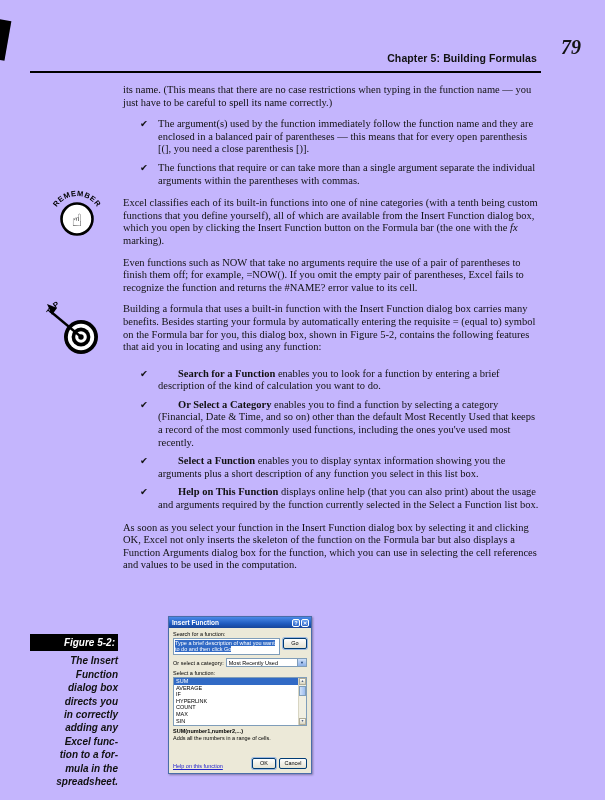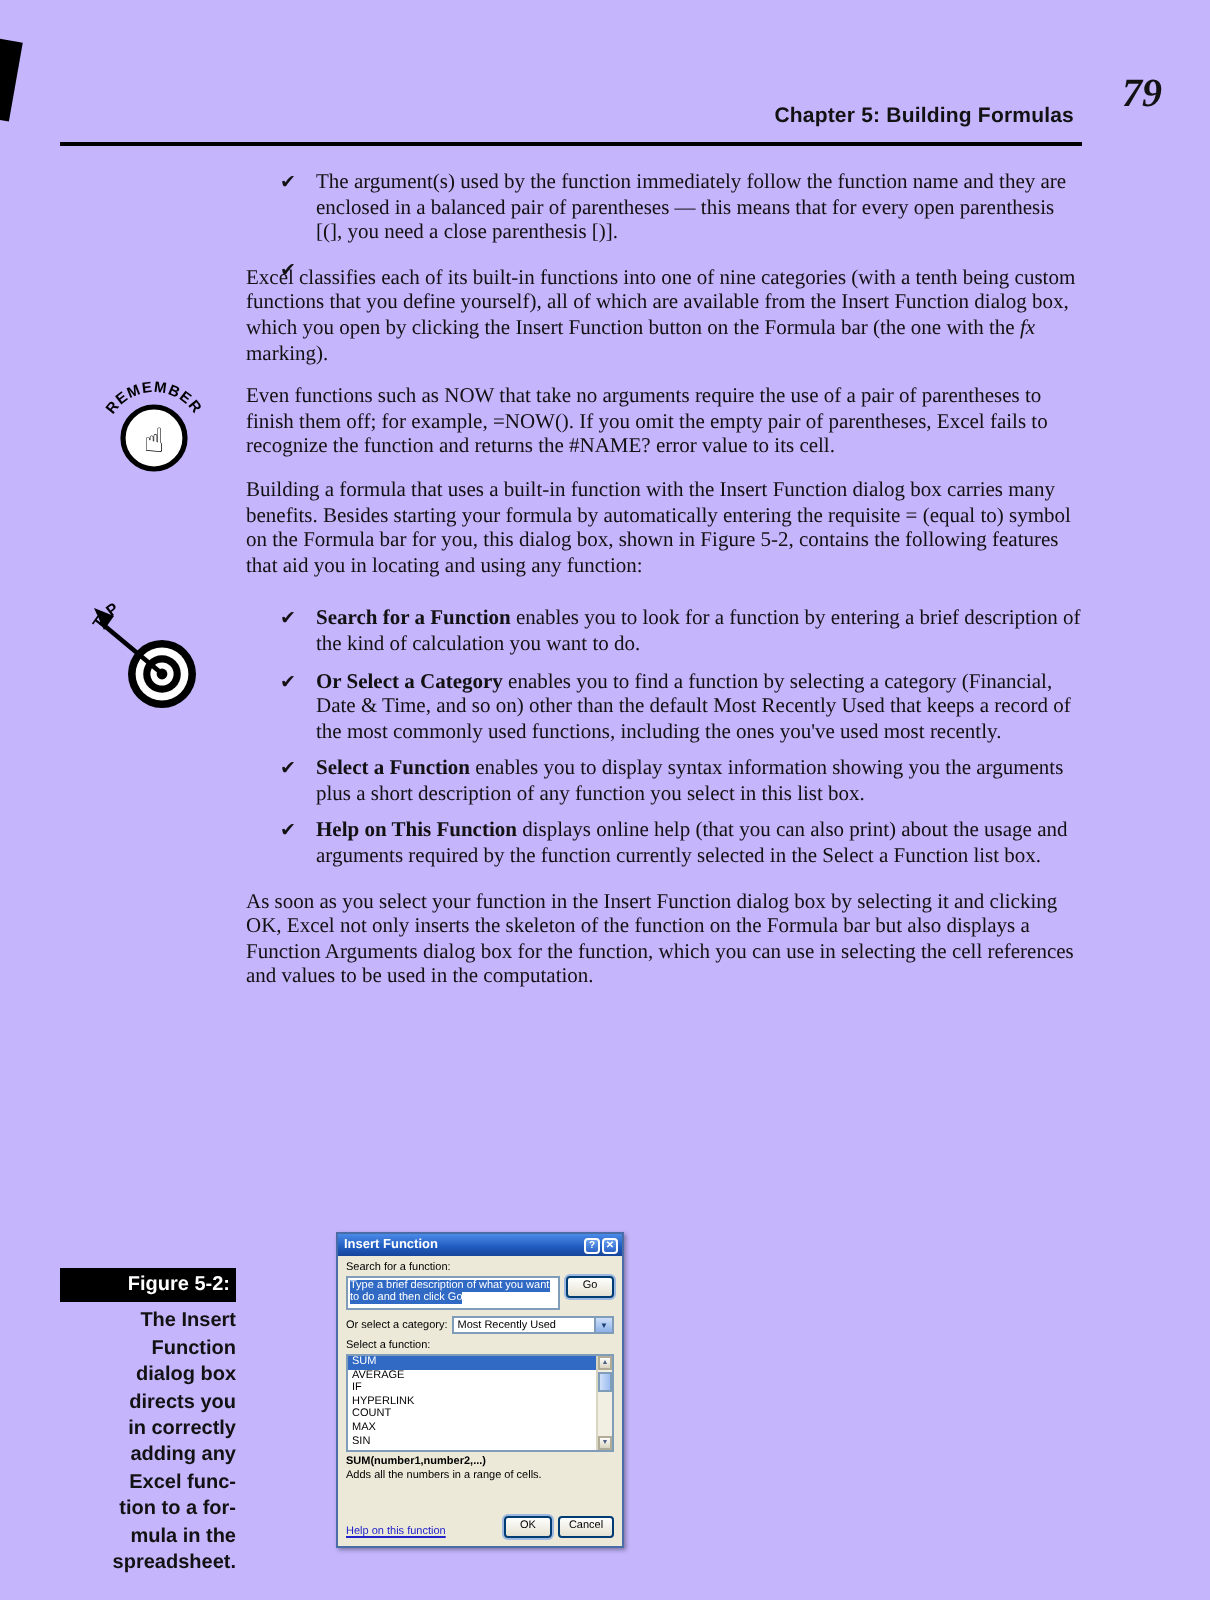--- a/index.html
+++ b/index.html
@@ -16,30 +16,30 @@
   .chapter-title { position:absolute; top:52px; right:68px; font-family:"Liberation Sans",sans-serif; font-weight:bold; font-size:10.5px; letter-spacing:0.1px; }
   .page-number { position:absolute; top:36px; right:24px; font-family:"Liberation Serif",serif; font-style:italic; font-size:20px; font-weight:bold; }
 
   
   .body-col { position:absolute; left:123px; top:84px; width:418px; font-size:10.5px; line-height:12.6px; }
   .body-col p { margin:0 0 9px; }
   .body-col p.tip-para { margin-bottom:14px; }
   ul.checks { list-style:none; margin:2px 0 10px; padding:0 0 0 17px; }
   ul.checks li { position:relative; margin:0 0 6px; padding-left:18px; }
   .check-glyph { position:absolute; left:0; top:0; font-family:"DejaVu Sans",sans-serif; font-size:9.5px; font-weight:bold; }
-  .lead { font-weight:bold; }
+  .lead { font-weight:bold;margin-left:20px; }
 
   
   .margin-icon { position:absolute; }
   .remember-icon { left:48px; top:180px; }
   .tip-icon { left:44px; top:298px; }
 
   
   .fig-cap { position:absolute; left:30px; top:634px; width:88px; text-align:right;
-             font-family:"Liberation Sans",sans-serif; font-weight:bold; font-size:10px; line-height:13.4px; }
+             font-family:"Liberation Sans",sans-serif; font-weight:bold; font-size:10px; line-height:13.4px;font-style:italic; }
   .fig-cap-title { background:#000; color:#fff; padding:2px 3px 2px 0; margin-bottom:3px; font-size:10px; }
 
   
   .dialog { position:absolute; left:168px; top:616px; width:144px; height:158px;
             background:#ece9d8; border:1px solid #4a6da8; box-sizing:border-box;
             font-family:"Liberation Sans",sans-serif; font-size:5.5px; color:#000;
             box-shadow:1px 1px 2px rgba(0,0,0,0.35); }
   .dlg-titlebar { height:11px; background:linear-gradient(180deg,#4a8ae8 0%,#1f5bbf 60%,#16459a 100%);
                   color:#fff; display:flex; align-items:center; padding:0 2px 0 3px;
                   font-weight:bold; font-size:6.5px; }
@@ -112,28 +112,30 @@
       <circle cx="37" cy="39" r="13.2" fill="#fff"></circle>
       <circle cx="37" cy="39" r="9.4" fill="#000"></circle>
       <circle cx="37" cy="39" r="5.8" fill="#fff"></circle>
       <circle cx="37" cy="39" r="2.7" fill="#000"></circle>
       <line x1="6" y1="13" x2="36" y2="38" stroke="#000" stroke-width="2.3"></line>
       <path d="M3 6 L13 10 L8 17 Z" fill="#000"></path>
     </svg>
   </div>
 
   <div class="body-col">
+    <p><span>its name. (This means that there are no case restrictions when typing in the function name — you just have to be careful to spell its name correctly.)</span></p>
 
     <ul class="checks">
       <li>
         <span class="check-glyph">✔</span>
         <span>The argument(s) used by the function immediately follow the function name and they are enclosed in a balanced pair of parentheses — this means that for every open parenthesis [(], you need a close parenthesis [)].</span>
       </li>
       <li>
         <span class="check-glyph">✔</span>
+        <span>The functions that require or can take more than a single argument separate the individual arguments within the parentheses with commas.</span>
       </li>
     </ul>
 
     <p><span>Excel classifies each of its built-in functions into one of nine categories (with a tenth being custom functions that you define yourself), all of which are available from the Insert Function dialog box, which you open by clicking the Insert Function button on the Formula bar (the one with the </span><i>fx</i><span> marking).</span></p>
 
     <p><span>Even functions such as NOW that take no arguments require the use of a pair of parentheses to finish them off; for example, =NOW(). If you omit the empty pair of parentheses, Excel fails to recognize the function and returns the #NAME? error value to its cell.</span></p>
 
     <p class="tip-para"><span>Building a formula that uses a built-in function with the Insert Function dialog box carries many benefits. Besides starting your formula by automatically entering the requisite = (equal to) symbol on the Formula bar for you, this dialog box, shown in Figure 5-2, contains the following features that aid you in locating and using any function:</span></p>
 
     <ul class="checks">

